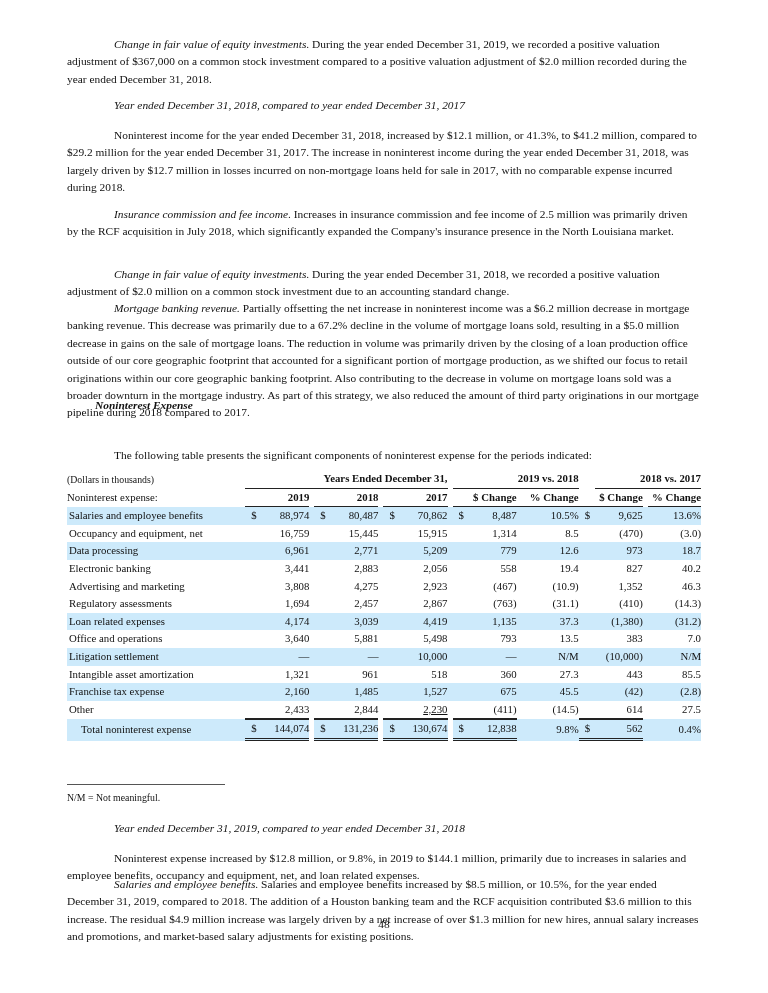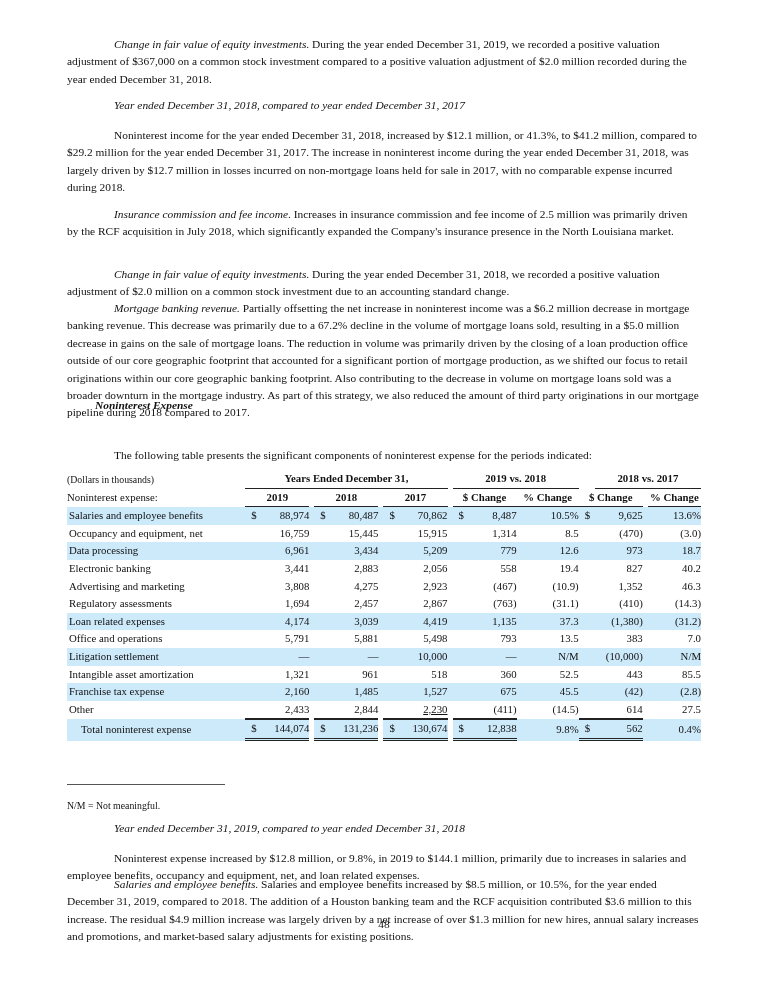--- a/index.html
+++ b/index.html
@@ -11,21 +11,21 @@
   .i { font-style: italic; }
   .heading { font-weight: bold; font-style: italic; }
   table { border-collapse: separate; border-spacing: 0; width: 634px; font-size: 10.8px; }
   td { padding: 0; height: 17.6px; line-height: 17.6px; white-space: nowrap; }
   .sub { padding-left: 2px; }
   .tot { padding-left: 14px; }
   tr.shade td { background: #cdeafb; }
   .num { text-align: right; }
   .dol { text-align: left; padding-left: 6px; }
   .gap { width: 5px; background: #fff !important; }
-  .hdr { font-weight: bold; text-align: center; }
+  .hdr { font-weight: bold; text-align: right; }
   .bb { border-bottom: 1.5px solid #222; }
   .bt { border-top: 1px solid #222; }
   .dbl { border-bottom: 3px double #222; }
   .small { font-size: 9.8px; }
   .footrule { width: 158px; border-top: 1px solid #555; margin-top: 12px; }
 </style>
 </head>
 <body>
 
 <div class="page">
@@ -129,21 +129,21 @@
             <td class="num">(470)</td>
             <td class="gap"></td>
             <td class="num">(3.0)</td>
           </tr>
           <tr class="shade">
             <td class="sub">Data processing</td>
             <td class="dol"></td>
             <td class="num">6,961</td>
             <td class="gap" style="background: rgb(205, 234, 251) !important;"></td>
             <td class="dol"></td>
-            <td class="num">3,434</td>
+            <td class="num">2,771</td>
             <td class="gap" style="background: rgb(205, 234, 251) !important;"></td>
             <td class="dol"></td>
             <td class="num">5,209</td>
             <td class="gap" style="background: rgb(205, 234, 251) !important;"></td>
             <td class="dol"></td>
             <td class="num">779</td>
             <td class="num">12.6</td>
             <td class="dol"></td>
             <td class="num">973</td>
             <td class="gap" style="background: rgb(205, 234, 251) !important;"></td>
@@ -221,21 +221,21 @@
             <td class="num">1,135</td>
             <td class="num">37.3</td>
             <td class="dol"></td>
             <td class="num">(1,380)</td>
             <td class="gap" style="background: rgb(205, 234, 251) !important;"></td>
             <td class="num">(31.2)</td>
           </tr>
           <tr>
             <td class="sub">Office and operations</td>
             <td class="dol"></td>
-            <td class="num">5,791</td>
+            <td class="num">3,640</td>
             <td class="gap" style="background: rgb(255, 255, 255) !important;"></td>
             <td class="dol"></td>
             <td class="num">5,881</td>
             <td class="gap" style="background: rgb(255, 255, 255) !important;"></td>
             <td class="dol"></td>
             <td class="num">5,498</td>
             <td class="gap" style="background: rgb(255, 255, 255) !important;"></td>
             <td class="dol"></td>
             <td class="num">793</td>
             <td class="num">13.5</td>
@@ -269,21 +269,21 @@
             <td class="num">1,321</td>
             <td class="gap" style="background: rgb(255, 255, 255) !important;"></td>
             <td class="dol"></td>
             <td class="num">961</td>
             <td class="gap" style="background: rgb(255, 255, 255) !important;"></td>
             <td class="dol"></td>
             <td class="num">518</td>
             <td class="gap" style="background: rgb(255, 255, 255) !important;"></td>
             <td class="dol"></td>
             <td class="num">360</td>
-            <td class="num">52.5</td>
+            <td class="num">27.3</td>
             <td class="dol"></td>
             <td class="num">443</td>
             <td class="gap"></td>
             <td class="num">85.5</td>
           </tr>
           <tr class="shade">
             <td class="sub">Franchise tax expense</td>
             <td class="dol"></td>
             <td class="num">2,160</td>
             <td class="gap" style="background: rgb(205, 234, 251) !important;"></td>
@@ -340,21 +340,21 @@
       <td class="num bt dbl">562</td>
       <td class="gap" style="background:#cdeafb !important"></td>
       <td class="num">0.4%</td>
     </tr>
   </tbody>
       </table>
   </div>
 
   <div style="position:absolute; top:772px; left:0;">
     <div class="footrule"></div>
-    <p class="small" style="margin-top:12px;">N/M = Not meaningful.</p>
+    <p class="small" style="margin-top:4px;">N/M = Not meaningful.</p>
   </div>
 
   <p class="indent i" style="position:absolute; top:820px; width:634px;">Year ended December 31, 2019, compared to year ended December 31, 2018</p>
 
   <p class="indent" style="position:absolute; top:850px; width:634px;">Noninterest expense increased by $12.8 million, or 9.8%, in 2019 to $144.1 million, primarily due to increases in salaries and employee benefits, occupancy and equipment, net, and loan related expenses.</p>
 
   <p class="indent" style="position:absolute; top:876px; width:634px;"><span class="i">Salaries and employee benefits.</span><span> Salaries and employee benefits increased by $8.5 million, or 10.5%, for the year ended December 31, 2019, compared to 2018. The addition of a Houston banking team and the RCF acquisition contributed $3.6 million to this increase. The residual $4.9 million increase was largely driven by a net increase of over $1.3 million for new hires, annual salary increases and promotions, and market-based salary adjustments for existing positions.</span></p>
 
   <p style="position:absolute; top:916px; width:634px; text-align:center;">48</p>
 </div>

